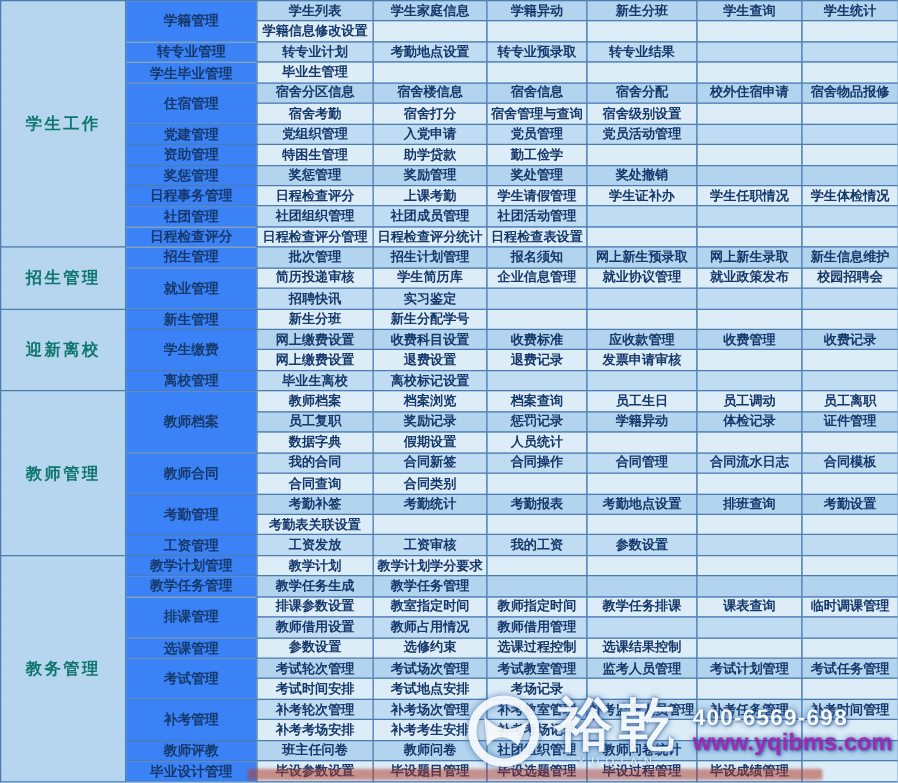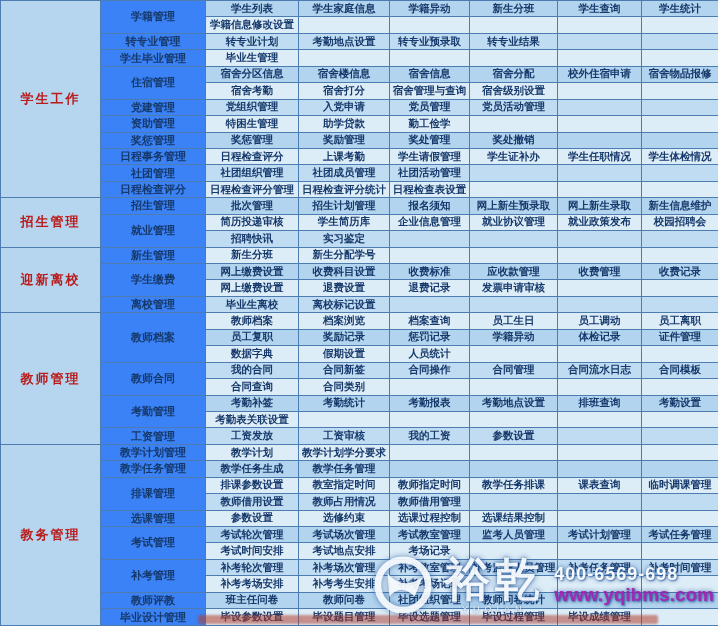--- a/index.html
+++ b/index.html
@@ -13,21 +13,21 @@
     width:718px;height:626px;
     border-collapse:collapse;table-layout:fixed;
   }
   td{
     border:1px solid #4c7cb0;
     text-align:center;vertical-align:middle;
     font-size:10.5px;font-weight:bold;color:#16396b;
     overflow:hidden;white-space:nowrap;
     padding:0 1px;height:16px;
   }
-  td.cat{background:#b6d6ef;font-size:13px;letter-spacing:2px;color:#b91c1c}
+  td.cat{background:#b6d6ef;font-size:13px;letter-spacing:2px;color:#0f766e}
   td.sub{background:#3b82f6;font-size:11px}
   tr:nth-child(odd) td.feat{background:#c0dcf2}
   tr:nth-child(even) td.feat{background:#ddedf8}
   tr:nth-child(4n+1) td.feat{background:#b2d4ee}
   td.feat.hl-empty{background:inherit}
 
   
   .wm{
     position:absolute;right:4px;bottom:10px;
     display:flex;align-items:center;gap:10px;

